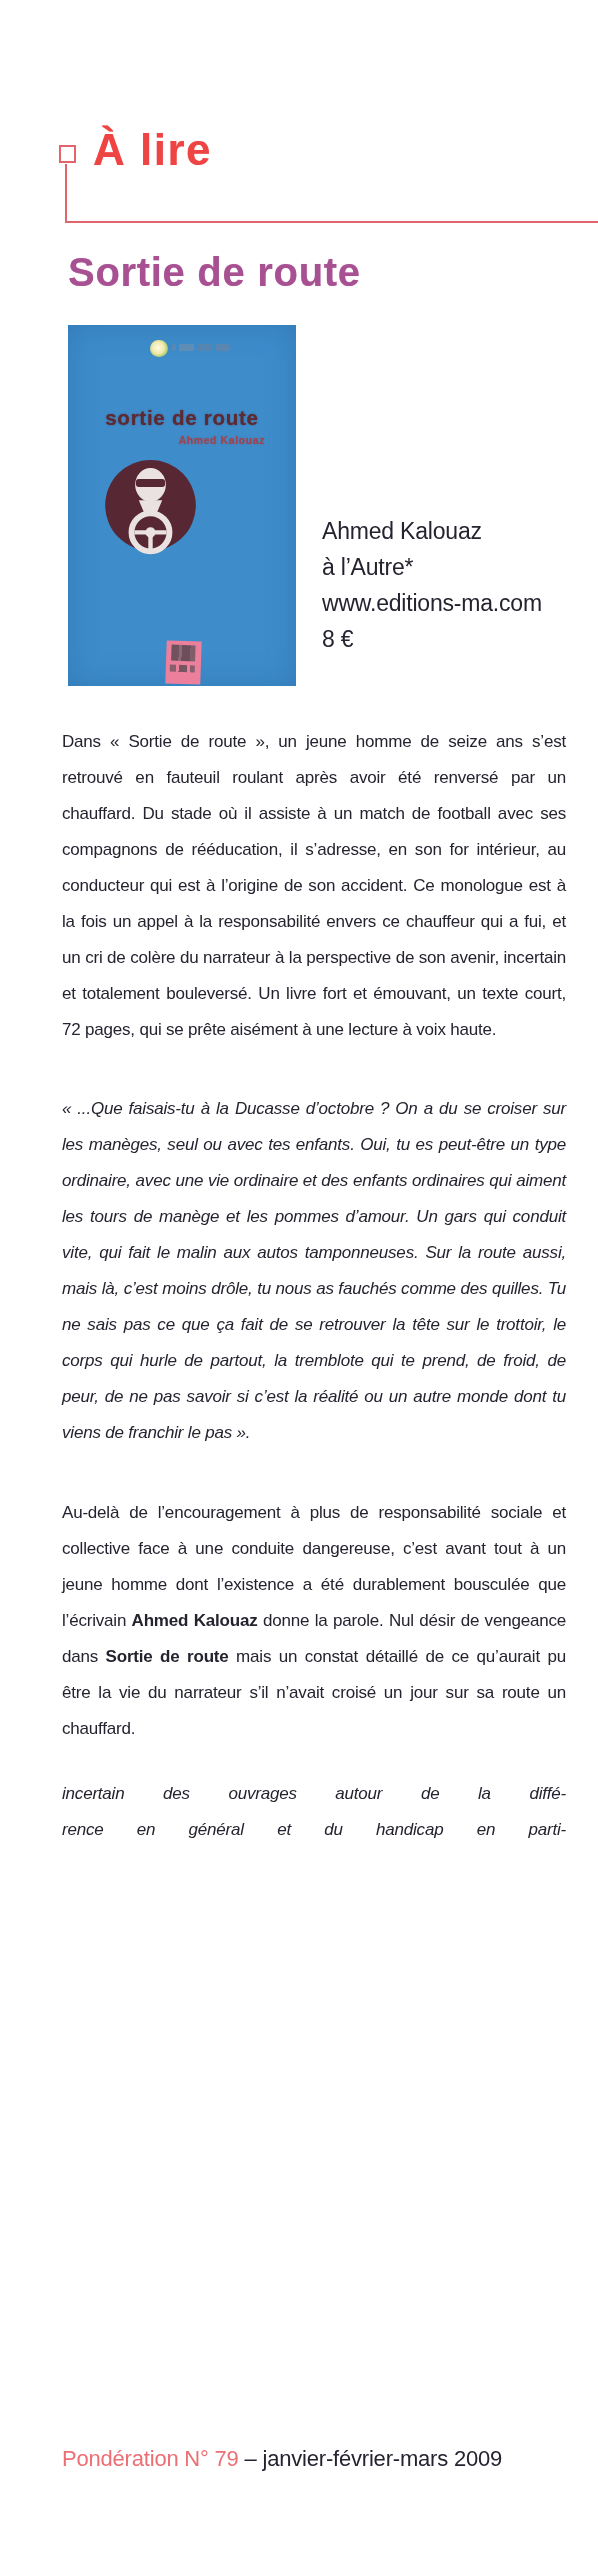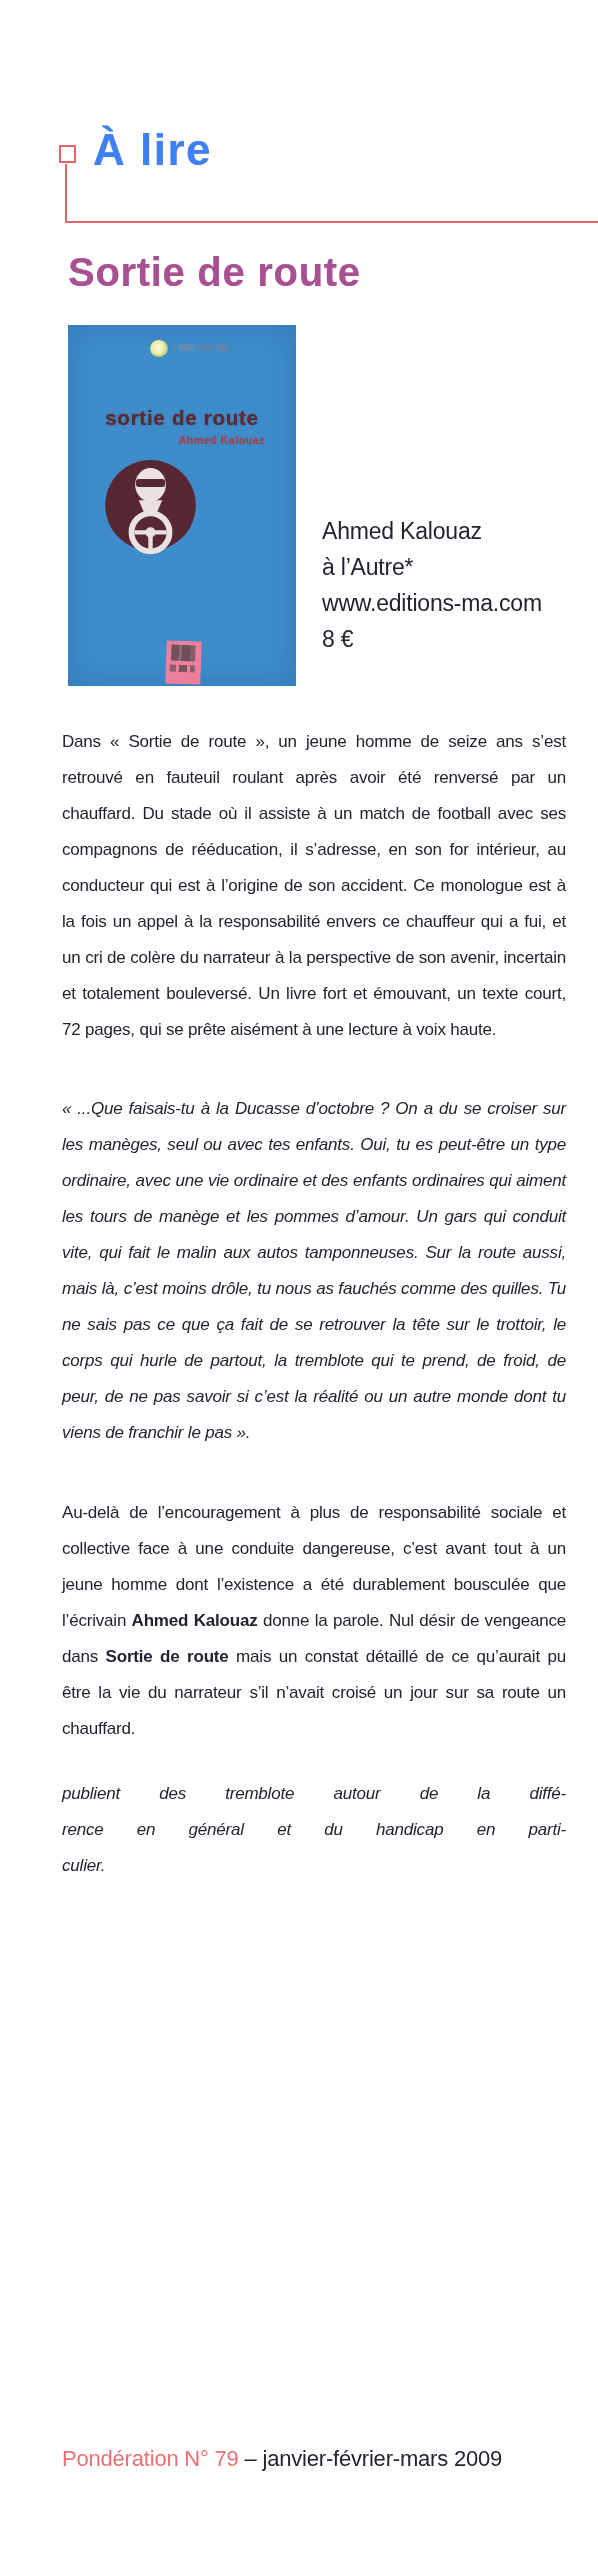--- a/index.html
+++ b/index.html
@@ -22,21 +22,21 @@
     position:absolute; left:65px; top:164px;
     width:2.2px; height:58px; background:#e4646b;
   }
   .rubric-hline {
     position:absolute; left:65px; top:221px;
     width:533px; height:2.2px; background:#e4646b;
   }
   .rubric-title {
     position:absolute; left:93px; top:125px;
     font-size:44px; line-height:1.15; font-weight:bold;
-    color:#3b82f6; letter-spacing:1.5px;
+    color:#ef4444; letter-spacing:1.5px;
     text-shadow:0 0 0.7px rgba(232,86,94,.6);
   }
   .article-title {
     position:absolute; left:68px; top:248px;
     font-size:40px; line-height:1.2; font-weight:bold;
     color:#a85192; letter-spacing:0.7px;
     text-shadow:0 0 0.7px rgba(168,81,146,.55);
   }
   
   .cover {
@@ -151,23 +151,22 @@
     <div>à l’Autre*</div>
     <div>www.editions-ma.com</div>
     <div>8 €</div>
   </div>
 
   <div class="article">
     <p>Dans « Sortie de route », un jeune homme de seize ans s’est retrouvé en fauteuil roulant après avoir été renversé par un chauffard. Du stade où il assiste à un match de football avec ses compagnons de rééducation, il s’adresse, en son for intérieur, au conducteur qui est à l’origine de son accident. Ce monologue est à la fois un appel à la responsabilité envers ce chauffeur qui a fui, et un cri de colère du narrateur à la perspective de son avenir, incertain et totalement bouleversé. Un livre fort et émouvant, un texte court, 72 pages, qui se prête aisément à une lecture à voix haute.</p>
     <p class="quote-para">« ...Que faisais-tu à la Ducasse d’octobre ? On a du se croiser sur les manèges, seul ou avec tes enfants. Oui, tu es peut-être un type ordinaire, avec une vie ordinaire et des enfants ordinaires qui aiment les tours de manège et les pommes d’amour. Un gars qui conduit vite, qui fait le malin aux autos tamponneuses. Sur la route aussi, mais là, c’est moins drôle, tu nous as fauchés comme des quilles. Tu ne sais pas ce que ça fait de se retrouver la tête sur le trottoir, le corps qui hurle de partout, la tremblote qui te prend, de froid, de peur, de ne pas savoir si c’est la réalité ou un autre monde dont tu viens de franchir le pas ».</p>
     <p class="third-para"><span>Au-delà de l’encouragement à plus de responsabilité sociale et collective face à une conduite dangereuse, c’est avant tout à un jeune homme dont l’existence a été durablement bousculée que l’écrivain </span><b>Ahmed Kalouaz</b><span> donne la parole. Nul désir de vengeance dans </span><b>Sortie de route</b><span> mais un constat détaillé de ce qu’aurait pu être la vie du narrateur s’il n’avait croisé un jour sur sa route un chauffard.</span></p>
     <div class="footnote">
-      <div class="jline">publient des tremblote autour de la diffé-</div>
+      <div class="jline">incertain des ouvrages autour de la diffé-</div>
       <div class="jline">rence en général et du handicap en parti-</div>
-      <div class="jline last">culier.</div>
     </div>
   </div>
 
   <div class="footer">
     <span class="mag">Pondération N° 79</span>
     <span class="issue">– janvier-février-mars 2009</span>
   </div>
 
 </div>
 

